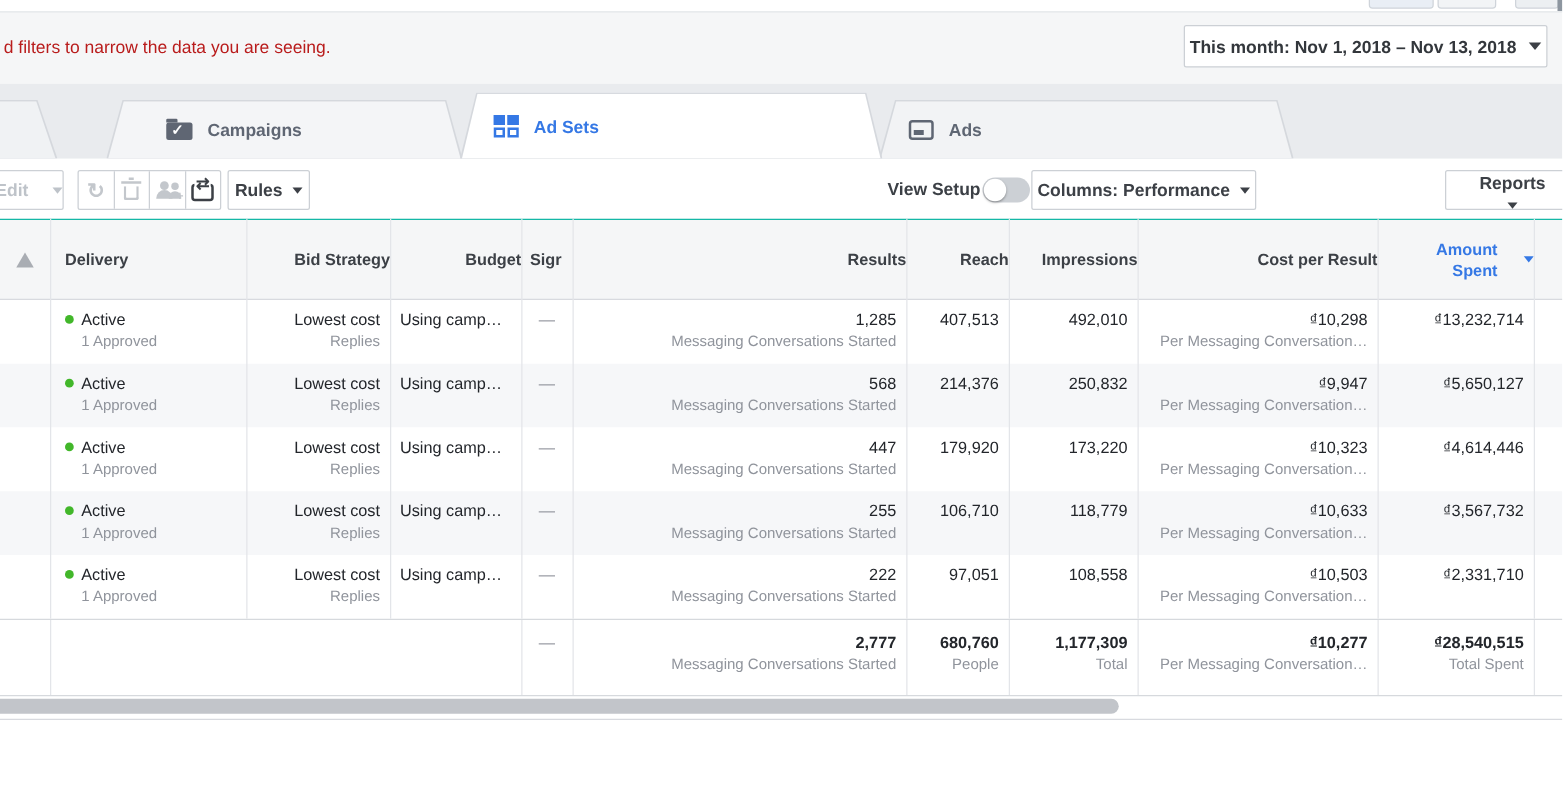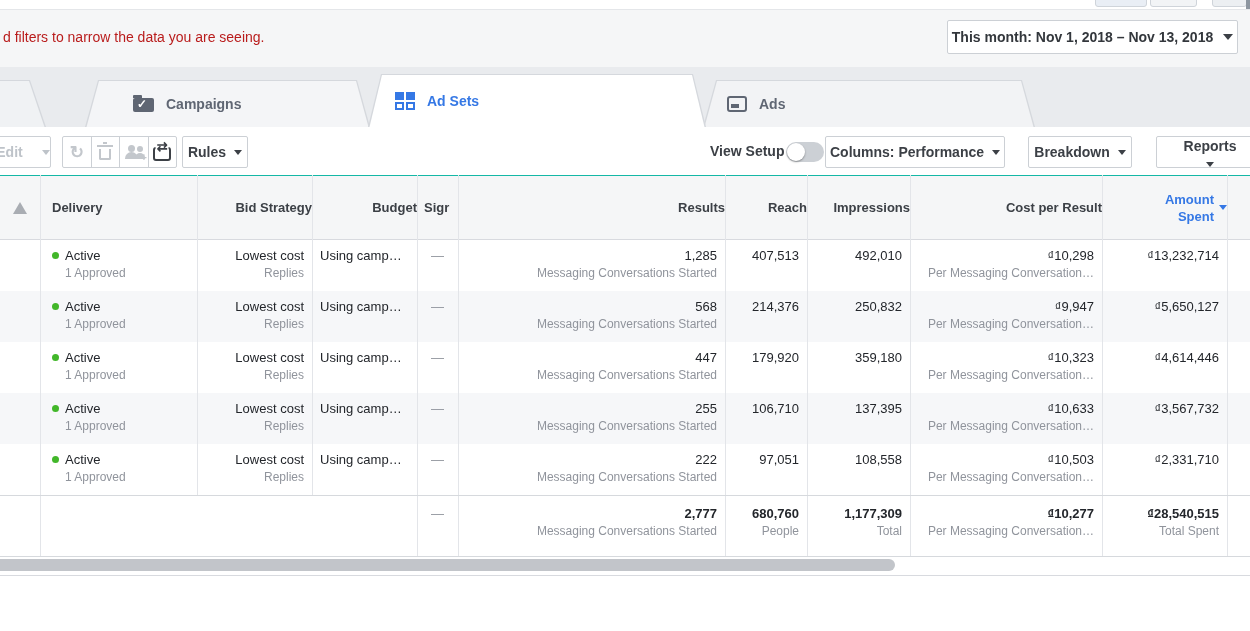--- a/index.html
+++ b/index.html
@@ -95,21 +95,21 @@
   .c4{left:417px;width:41px;}
   .c5{left:458px;width:267px;}
   .c6{left:725px;width:82px;}
   .c7{left:807px;width:103px;}
   .c8{left:910px;width:192px;}
   .c9{left:1102px;width:125px;}
   .ha-l{padding-left:12px;}
   .ha-r{justify-content:flex-end;padding-right:8px;text-align:right;}
   .ha-c{justify-content:center;}
   .warn-tri{width:0;height:0;border-left:7px solid transparent;border-right:7px solid transparent;border-bottom:12px solid #a9adb3;}
-  #h-amount{color:#3578e5;gap:5px;}
+  #h-amount{color:#3578e5;gap:21px;}
   #h-amount .lines{text-align:right;line-height:17px;}
 
   .trow{position:absolute;left:0;width:1250px;height:51px;background:#fff;cursor:pointer;}
   .trow.alt{background:#f6f7f9;}
   .cell{position:absolute;top:0;bottom:0;padding-top:8px;box-sizing:border-box;}
   .cell.r{text-align:right;padding-right:8px;}
   .cell.l{padding-left:12px;}
   .cell.c{text-align:center;}
   .l1{font-size:13px;color:#23262b;line-height:16px;white-space:nowrap;}
   .l2{font-size:12px;color:#90949c;line-height:15px;margin-top:2px;white-space:nowrap;}
@@ -214,24 +214,20 @@
   <div class="abs btn" id="rules-btn">
     <span>Rules</span>
     <span class="caret"></span>
   </div>
   <div class="abs" id="view-setup-label">View Setup</div>
   <div class="abs" id="view-setup-toggle"></div>
   <div class="abs btn" id="columns-btn">
     <span>Columns: Performance</span>
     <span class="caret"></span>
   </div>
-  <div class="abs btn" id="breakdown-btn">
-    <span>Breakdown</span>
-    <span class="caret"></span>
-  </div>
   <div class="abs btn" id="reports-btn">
     <span>Reports</span>
     <span class="caret"></span>
   </div>
 
   <div class="abs" id="thead">
     <div class="hcell c0 ha-c">
         <span class="warn-tri"></span>
       </div>
     <div class="hcell c1 ha-l">Delivery</div>
@@ -333,21 +329,21 @@
         <div class="l1 dash">—</div>
       </div>
     <div class="cell c5 r">
         <div class="l1">447</div>
         <div class="l2">Messaging Conversations Started</div>
       </div>
     <div class="cell c6 r">
         <div class="l1">179,920</div>
       </div>
     <div class="cell c7 r">
-        <div class="l1">359,180</div>
+        <div class="l1">173,220</div>
       </div>
     <div class="cell c8 r">
         <div class="l1">₫10,323</div>
         <div class="l2">Per Messaging Conversation…</div>
       </div>
     <div class="cell c9 r">
         <div class="l1">₫4,614,446</div>
       </div>
   </div>
   <div class="trow alt" style="top:393px;">
@@ -366,21 +362,21 @@
         <div class="l1 dash">—</div>
       </div>
     <div class="cell c5 r">
         <div class="l1">255</div>
         <div class="l2">Messaging Conversations Started</div>
       </div>
     <div class="cell c6 r">
         <div class="l1">106,710</div>
       </div>
     <div class="cell c7 r">
-        <div class="l1">137,395</div>
+        <div class="l1">118,779</div>
       </div>
     <div class="cell c8 r">
         <div class="l1">₫10,633</div>
         <div class="l2">Per Messaging Conversation…</div>
       </div>
     <div class="cell c9 r">
         <div class="l1">₫3,567,732</div>
       </div>
   </div>
   <div class="trow" style="top:444px;">

